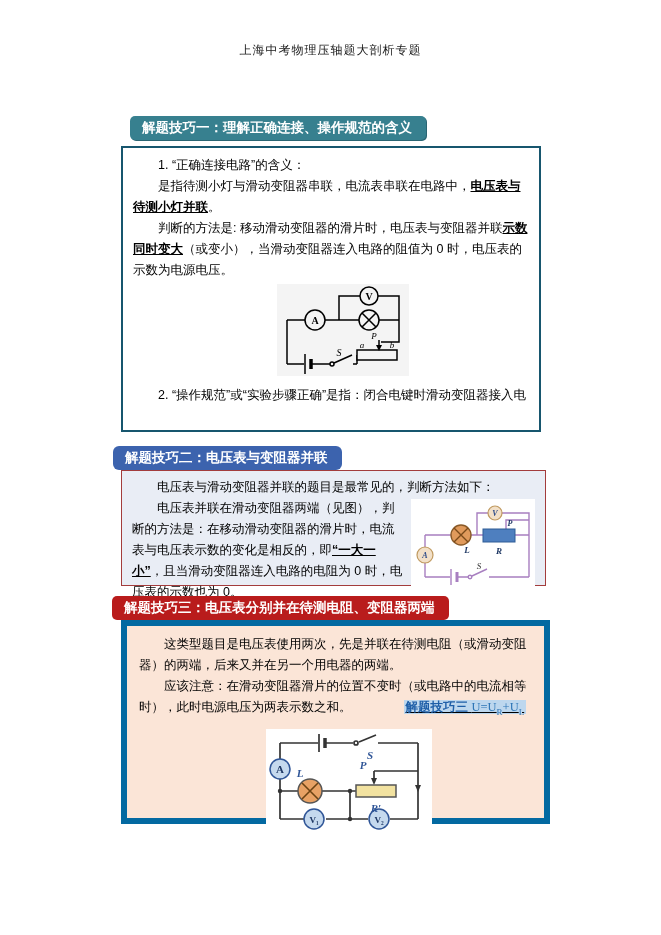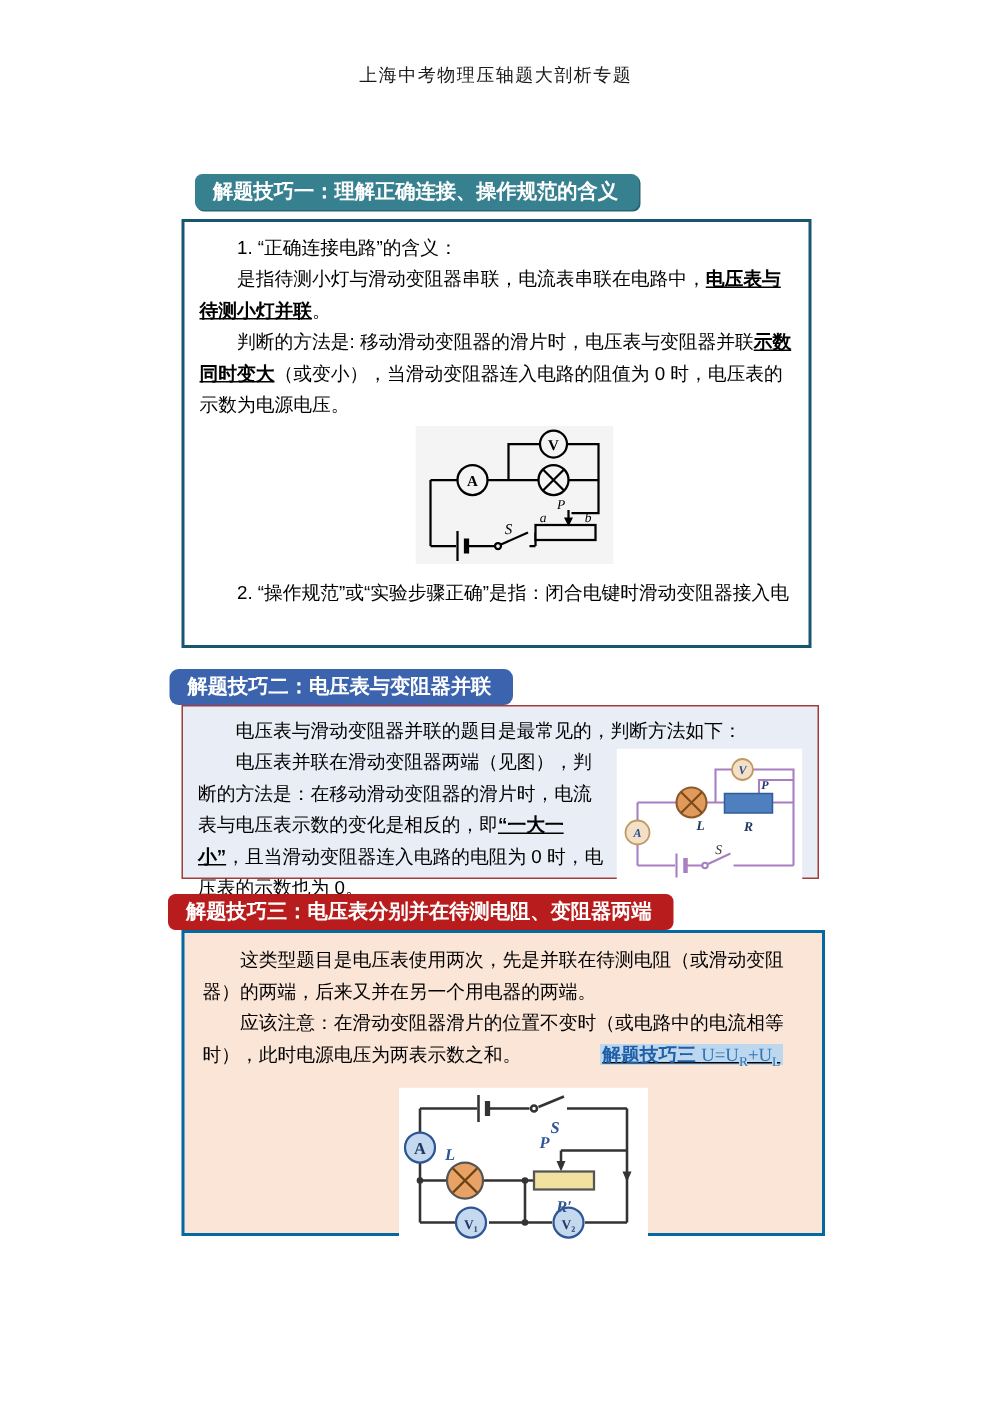--- a/index.html
+++ b/index.html
@@ -22,21 +22,21 @@
   .box1{
     left:121px;top:146px;width:420px;height:286px;background:#fff;
     border:2px solid #17566E;padding:7px 10px 2px 10px;
   }
   .box2{
     left:121px;top:470px;width:425px;height:116px;background:#E9EDF5;
     border:1px solid #A33C3C;padding:6px 10px 22px 10px;
   }
   .box3{
     left:121px;top:620px;width:429px;height:204px;background:#FBE5D7;
-    border:2px solid #0369a1;padding:8px 12px 6px 12px;
+    border:6px solid #0369a1;padding:8px 12px 6px 12px;
   }
   .cbox p{margin:0;text-indent:2em;}
   .bu{font-weight:bold;text-decoration:underline;}
   .fig{text-align:center;}
   .fig1{margin:3px 0 2px 24px;}
   .fig2{float:right;margin:1px 0 2px 6px;}
   .fig3{margin:6px 0 0 26px;}
   .hl{
     background:#BDD7EE;text-decoration:underline;padding:0 2px;
     white-space:nowrap;

